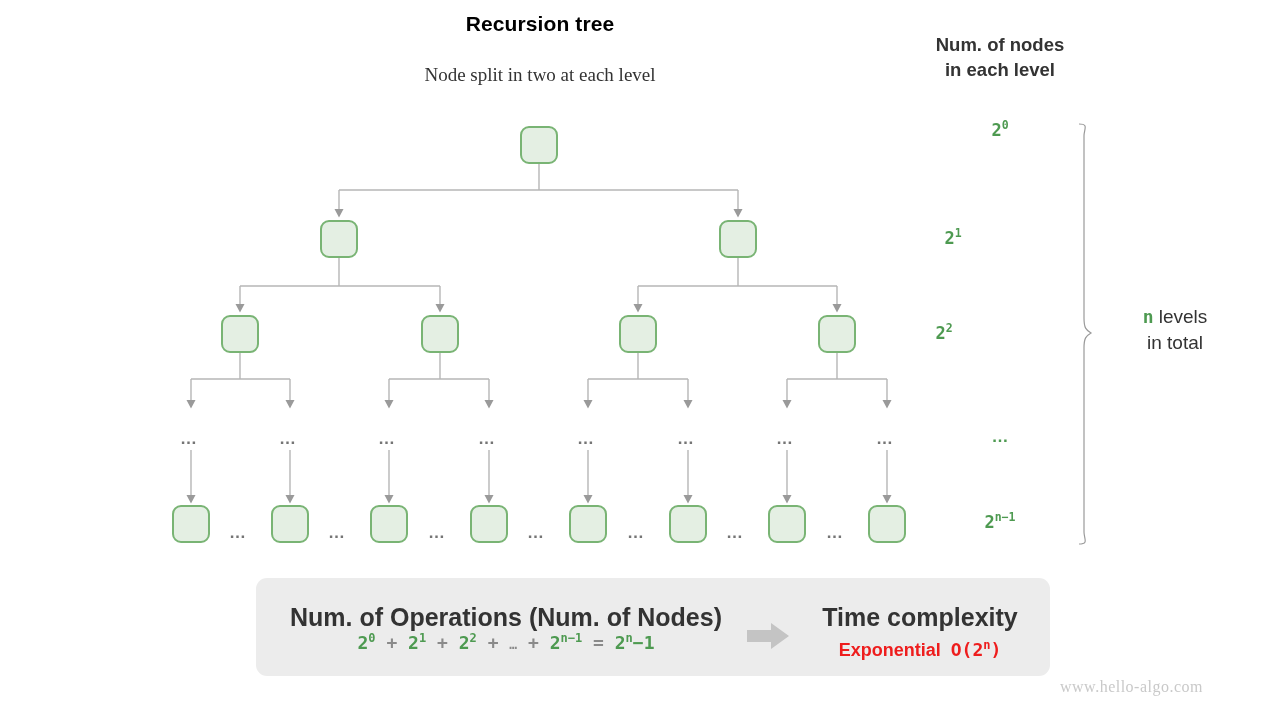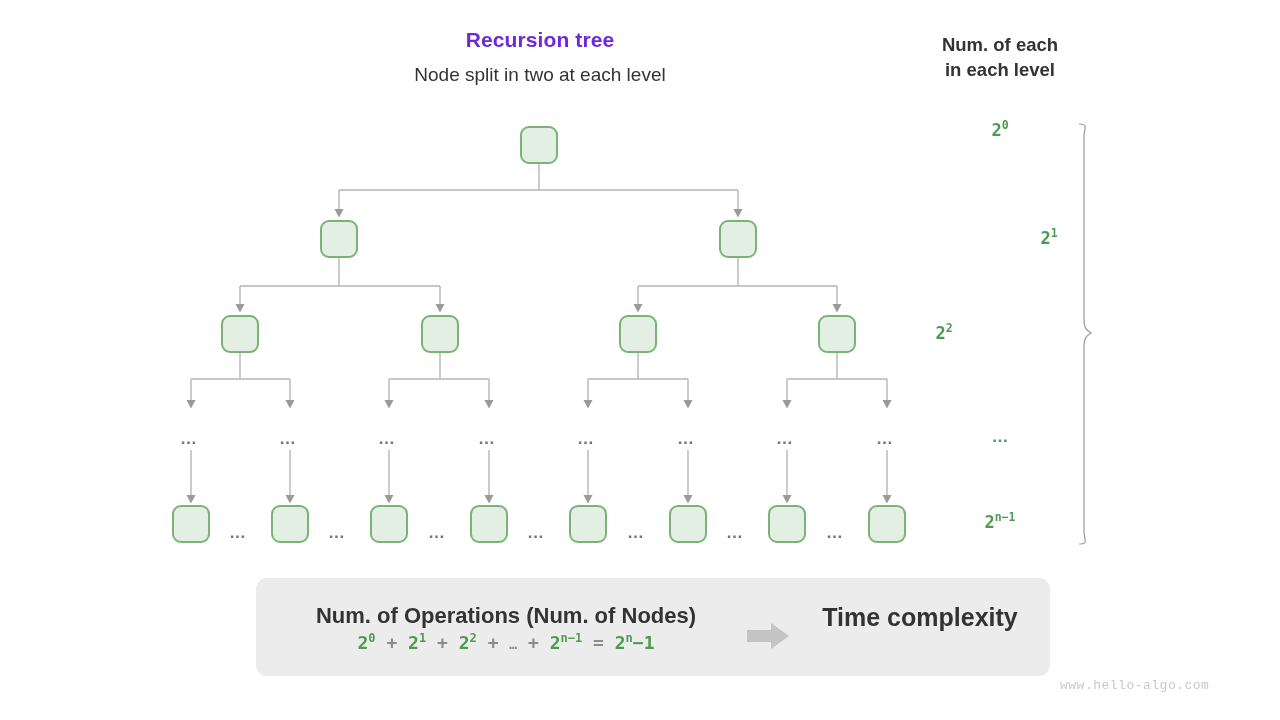--- a/index.html
+++ b/index.html
@@ -18,37 +18,38 @@
   #stage {
     position: relative;
     width: 1280px;
     height: 720px;
   }
 
   
   .title {
     position: absolute;
     left: 340px;
-    top: 28px;
+    top: 12px;
     width: 400px;
     text-align: center;
     font-size: 21px;
     font-weight: bold;
-    color: #6d28d9;
+    color: #000000;
     letter-spacing: .1px;
   }
   .subtitle {
     position: absolute;
     left: 320px;
     top: 64px;
     width: 440px;
     text-align: center;
     font-size: 19px;
     font-weight: normal;
     color: #333333;
+    font-family: Liberation Serif, serif;
   }
   .col-head {
     position: absolute;
     left: 890px;
     top: 32px;
     width: 220px;
     text-align: center;
     font-size: 18.5px;
     font-weight: bold;
     color: #333333;
@@ -129,21 +130,21 @@
     height: 98px;
     background: #ececec;
     border-radius: 11px;
   }
   .sum-left-title {
     position: absolute;
     left: 276px;
     top: 603px;
     width: 460px;
     text-align: center;
-    font-size: 22px;
+    font-size: 25px;
     font-weight: bold;
     color: #333333;
   }
   .sum-formula {
     position: absolute;
     left: 276px;
     top: 632px;
     width: 460px;
     text-align: center;
     font-family: "DejaVu Sans Mono", monospace;
@@ -195,36 +196,36 @@
     font-size: 12px;
     vertical-align: super;
     line-height: 0;
   }
 
   
   .watermark {
     position: absolute;
     left: 1060px;
     top: 678px;
-    font-family: Liberation Mono, monospace;
-    font-size: 13px;
+    font-family: Liberation Serif, serif;
+    font-size: 16px;
     color: #c9c9c9;
     letter-spacing: .5px;
     white-space: nowrap;
   }
 </style>
 </head>
 <body>
 
 <div id="stage">
 
   <div class="title">Recursion tree</div>
   <div class="subtitle">Node split in two at each level</div>
   <div class="col-head">
-    <span>Num. of each</span><br>
+    <span>Num. of nodes</span><br>
     <span>in each level</span>
   </div>
 
   <svg id="tree-svg" width="1280" height="720">
     <defs>
       <marker id="ah" markerWidth="9" markerHeight="9" refX="3.2" refY="4" orient="auto" markerUnits="strokeWidth">
         <path d="M0,0.6 L6.4,4 L0,7.4 z" fill="#9a9a9a"></path>
       </marker>
     </defs>
     <g stroke="#b6b6b6" stroke-width="1.4" fill="none">
@@ -315,31 +316,36 @@
   <div class="dots" style="left:328px; top:524px;">…</div>
   <div class="dots" style="left:428px; top:524px;">…</div>
   <div class="dots" style="left:527px; top:524px;">…</div>
   <div class="dots" style="left:627px; top:524px;">…</div>
   <div class="dots" style="left:726px; top:524px;">…</div>
   <div class="dots" style="left:826px; top:524px;">…</div>
 
   <div class="pow" style="left:955px; top:120px;">
     <span>2</span><sup>0</sup>
   </div>
-  <div class="pow" style="left:1004px; top:228px;">
+  <div class="pow" style="left:908px; top:228px;">
     <span>2</span><sup>1</sup>
   </div>
   <div class="pow" style="left:899px; top:323px;">
     <span>2</span><sup>2</sup>
   </div>
   <div class="pow dots-green" style="left:955px; top:427px; font-family:'Liberation Sans',sans-serif; font-size:17px;">…</div>
   <div class="pow" style="left:955px; top:512px;">
     <span>2</span><sup>n−1</sup>
   </div>
 
+  <div class="brace-label">
+    <span class="nvar">n</span>
+    <span>levels</span><br>
+    <span>in total</span>
+  </div>
 
   <div class="summary-box"></div>
 
   <div class="sum-left-title">Num. of Operations (Num. of Nodes)</div>
 
   <div class="sum-formula">
     <span>2</span><sup>0</sup>
     <span class="op">+</span>
     <span>2</span><sup>1</sup>
     <span class="op">+</span>
@@ -350,16 +356,20 @@
     <span>2</span><sup>n−1</sup>
     <span class="op">=</span>
     <span>2</span><sup>n</sup><span>−1</span>
   </div>
 
   <svg class="arrow-right" width="48" height="32">
     <path d="M2,10 L26,10 L26,3 L44,16 L26,29 L26,22 L2,22 z" fill="#c4c4c4"></path>
   </svg>
 
   <div class="sum-right-title">Time complexity</div>
+  <div class="sum-right-value">
+    <span>Exponential</span>&nbsp;
+    <span class="bigo"><span>O(2</span><sup>n</sup><span>)</span></span>
+  </div>
 
   <div class="watermark">www.hello-algo.com</div>
 
 </div>
 
 </body></html>

